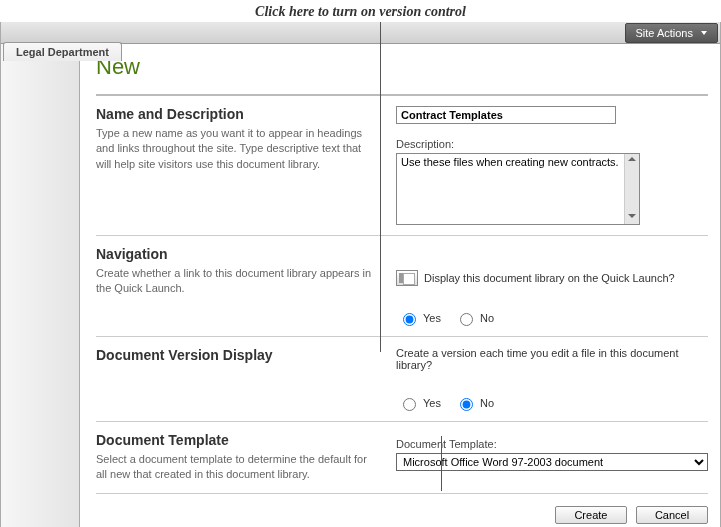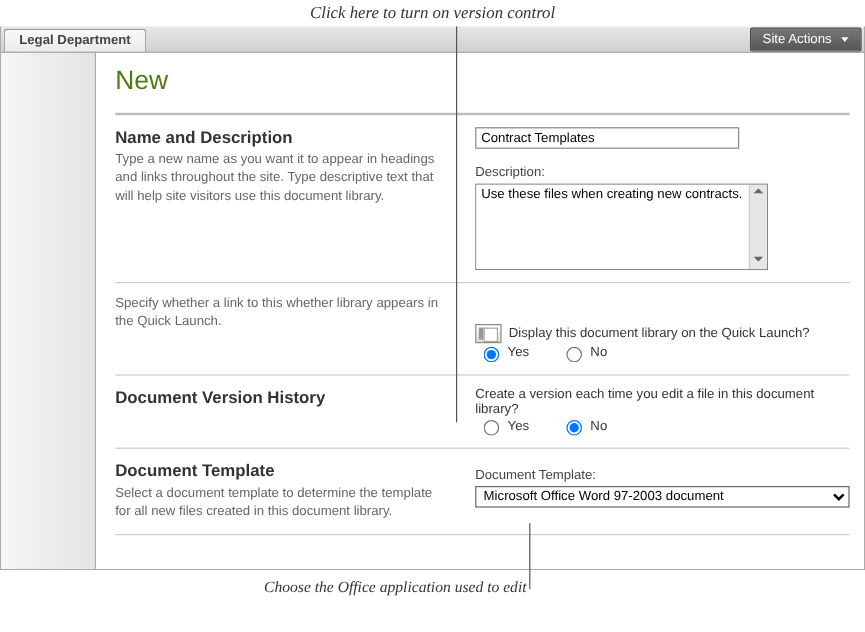--- a/index.html
+++ b/index.html
@@ -12,20 +12,21 @@
     width: 721px;
   }
   .annotation-top {
     text-align: center;
     font-family: Georgia, serif;
     font-style: italic;
     font-size: 14px;
     color: #333;
     padding: 4px 0 2px 0;
     position: relative;
+    font-weight: bold;
   }
   .annotation-line-top {
     position: absolute;
     left: 380px;
     top: 22px;
     width: 1px;
     height: 330px;
     background: #555;
     z-index: 50;
   }
@@ -42,21 +43,21 @@
     background: linear-gradient(#f8f8f8,#ececec);
     border: 1px solid #999;
     border-bottom: none;
     padding: 3px 12px;
     margin-left: 2px;
     font-weight: bold;
     font-size: 11px;
     color: #444;
     border-radius: 3px 3px 0 0;
     position: relative;
-    top: 1px;
+    top: 19px;
   }
   .site-actions {
     background: linear-gradient(#777,#555);
     color: #fff;
     padding: 3px 10px;
     font-size: 11px;
     border: 1px solid #444;
     border-radius: 2px;
     margin-right: 2px;
     display: flex;
@@ -132,20 +133,21 @@
     color: #444;
     margin-bottom: 3px;
     margin-top: 6px;
   }
   .text-input {
     width: 220px;
     font-family: inherit;
     font-size: 11px;
     border: 1px solid #888;
     padding: 2px 4px;
+    font-weight: bold;
   }
   .textarea-wrap {
     position: relative;
     width: 244px;
     height: 72px;
     border: 1px solid #888;
   }
   .textarea {
     width: 228px;
     height: 70px;
@@ -189,24 +191,24 @@
   }
   .ql-icon::after {
     content:"";
     position:absolute;
     right:2px; top:2px;
     width:10px; height:10px;
     background:#fff;
     border:1px solid #aaa;
   }
   .radio-row {
-    margin-top: 0;
-    font-size: 11px;
-    display: flex;
-    gap: 26px;
+    margin-top: 24px;
+    font-size: 11px;
+    display: flex;
+    gap: 14px;
     padding-left: 2px;
     align-items: center;
   }
   .radio-row label { display: flex; align-items: center; gap: 4px; }
   .select {
     width: 312px;
     font-family: inherit;
     font-size: 11px;
     border: 1px solid #666;
     background: #fff;
@@ -293,21 +295,22 @@
               <div class="arrow down"></div>
             </div>
           </div>
         </div>
       </div>
 
       <hr class="hr-thin">
 
       <div class="section">
         <div class="sec-left">
-          <div class="sec-desc">Specify whether a link to this whether library appears in the Quick Launch.</div>
+          <div class="sec-title">Navigation</div>
+          <div class="sec-desc">Create whether a link to this document library appears in the Quick Launch.</div>
         </div>
         <div class="sec-right">
           <div style="display:flex;align-items:center;margin-top:24px;">
             <span class="ql-icon"></span>
             <span>Display this document library on the Quick Launch?</span>
           </div>
           <div class="radio-row">
             <label>
                   <input type="radio" name="ql" checked="" style="">
                   <span>Yes</span>
@@ -317,21 +320,21 @@
                   <span>No</span>
                 </label>
           </div>
         </div>
       </div>
 
       <hr class="hr-thin">
 
       <div class="section">
         <div class="sec-left">
-          <div class="sec-title">Document Version History</div>
+          <div class="sec-title">Document Version Display</div>
         </div>
         <div class="sec-right">
           <div>Create a version each time you edit a file in this document library?</div>
           <div class="radio-row">
             <label>
                   <input type="radio" name="ver" style="">
                   <span>Yes</span>
                 </label>
             <label>
                   <input type="radio" name="ver" checked="" style="">
@@ -339,32 +342,36 @@
                 </label>
           </div>
         </div>
       </div>
 
       <hr class="hr-thin">
 
       <div class="section">
         <div class="sec-left">
           <div class="sec-title">Document Template</div>
-          <div class="sec-desc">Select a document template to determine the template for all new files created in this document library.</div>
+          <div class="sec-desc">Select a document template to determine the default for all new that created in this document library.</div>
         </div>
         <div class="sec-right">
           <div class="field-label">Document Template:</div>
           <select class="select">
             <option>Microsoft Office Word 97-2003 document</option>
           </select>
         </div>
       </div>
 
       <hr class="hr-thin">
 
+      <div class="button-row">
+        <button class="btn">Create</button>
+        <button class="btn">Cancel</button>
+      </div>
 
     </div>
   </div>
   </div>
 
   <div class="annotation-line-bottom"></div>
   <div class="annotation-bottom">
     <span>Choose the Office application used to edit</span><br>
     <br>
     

